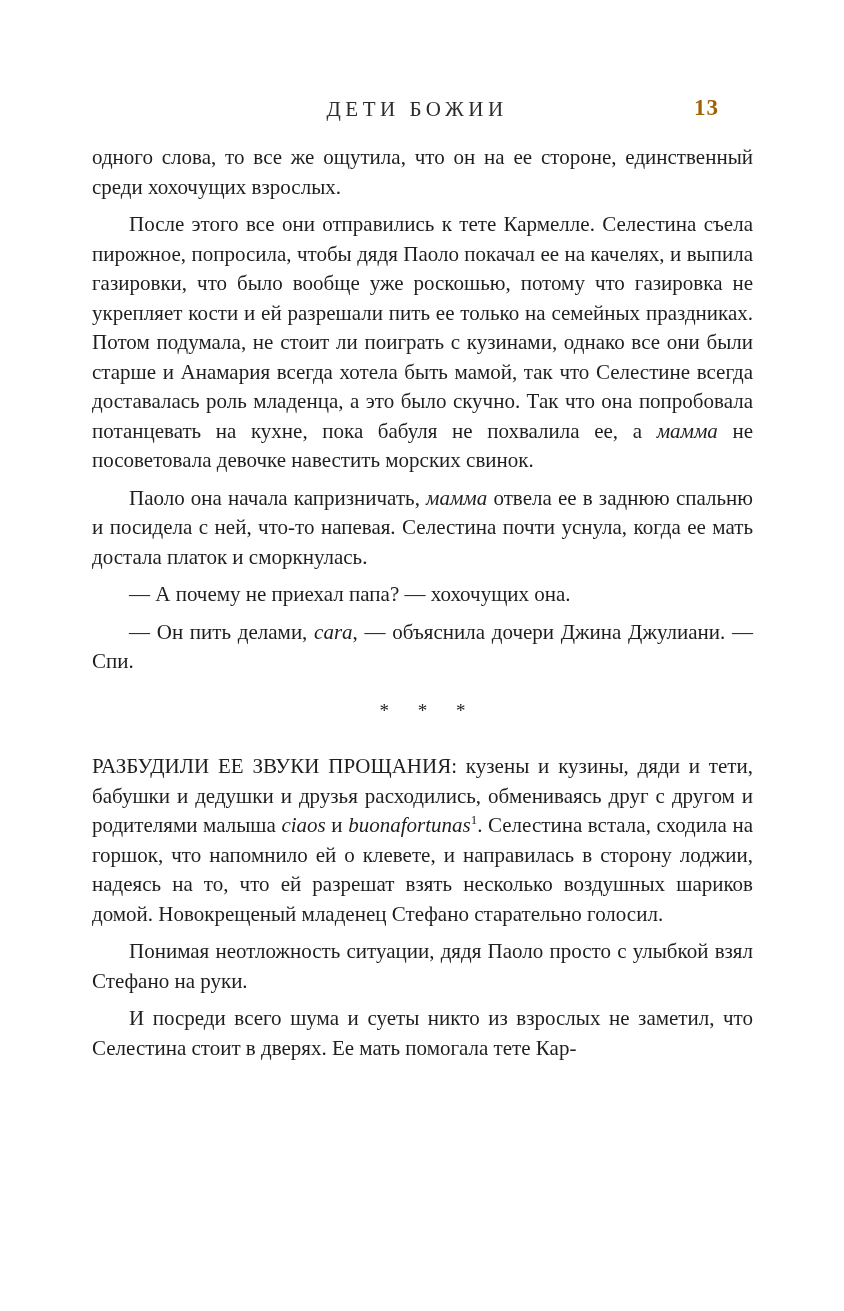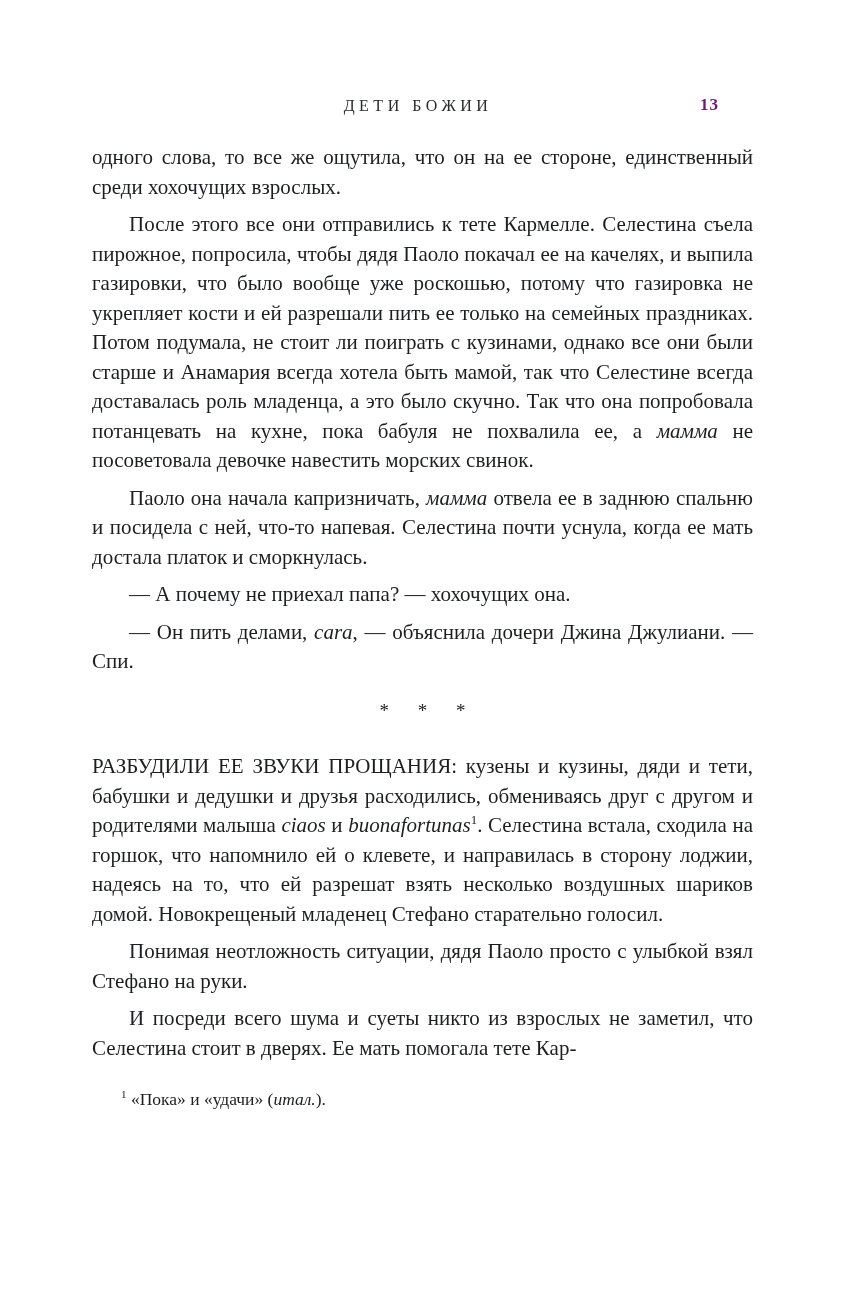--- a/index.html
+++ b/index.html
@@ -25,33 +25,33 @@
   .running-head {
     position: relative;
     height: 24px;
     margin-bottom: 22px;
   }
   .running-title {
     position: absolute;
     left: 50%;
     transform: translateX(-53%);
     top: 0;
-    font-size: 16px;
+    font-size: 21px;
     letter-spacing: 4.5px;
     color: #2b2c2e;
     white-space: nowrap;
   }
   .page-number {
     position: absolute;
     right: 42px;
     top: -2px;
-    font-size: 17px;
+    font-size: 23px;
     font-weight: bold;
     letter-spacing: 1px;
-    color: #701a75;
+    color: #a16207;
   }
   .body-text {
     font-size: 21px;
     line-height: 29.5px;
     text-align: justify;
     hyphens: auto;
     -webkit-hyphens: auto;
   }
   p.para {
     margin: 8px;
@@ -104,17 +104,14 @@
       <p class="para indent"><span>После этого все они отправились к тете Кармелле. Селестина съела пирожное, попросила, чтобы дядя Паоло покачал ее на качелях, и выпила газировки, что было вообще уже роскошью, потому что газировка не укрепляет кости и ей разрешали пить ее только на семейных праздниках. Потом подумала, не стоит ли поиграть с кузинами, однако все они были старше и Анамария всегда хотела быть мамой, так что Селестине всегда доставалась роль младенца, а это было скучно. Так что она попробовала потанцевать на кухне, пока бабуля не похвалила ее, а </span><em>мамма</em><span> не посоветовала девочке навестить морских свинок.</span></p>
       <p class="para indent"><span>Паоло она начала капризничать, </span><em>мамма</em><span> отвела ее в заднюю спальню и посидела с ней, что-то напевая. Селестина почти уснула, когда ее мать достала платок и сморкнулась.</span></p>
       <p class="para indent"><span>— А почему не приехал папа? — хохочущих она.</span></p>
       <p class="para indent"><span>— Он пить делами, </span><em>cara</em><span>, — объяснила дочери Джина Джулиани. — Спи.</span></p>
       <p class="separator">* * *</p>
       <p class="para"><span>РАЗБУДИЛИ ЕЕ ЗВУКИ ПРОЩАНИЯ: кузены и кузины, дяди и тети, бабушки и дедушки и друзья расходились, обмениваясь друг с другом и родителями малыша </span><em>ciaos</em><span> и </span><em>buonafortunas</em><sup>1</sup><span>. Селестина встала, сходила на горшок, что напомнило ей о клевете, и направилась в сторону лоджии, надеясь на то, что ей разрешат взять несколько воздушных шариков домой. Новокрещеный младенец Стефано старательно голосил.</span></p>
       <p class="para indent"><span>Понимая неотложность ситуации, дядя Паоло просто с улыбкой взял Стефано на руки.</span></p>
       <p class="para indent"><span>И посреди всего шума и суеты никто из взрослых не заметил, что Селестина стоит в дверях. Ее мать помогала тете Кар-</span></p>
     </section>
 
-  <footer class="footnote">
-    <p id="footnote-para"><sup>1</sup><span> «Пока» и «удачи» (</span><em>итал.</em><span>).</span></p>
-  </footer>
 
 </div>
 
 </body></html>

